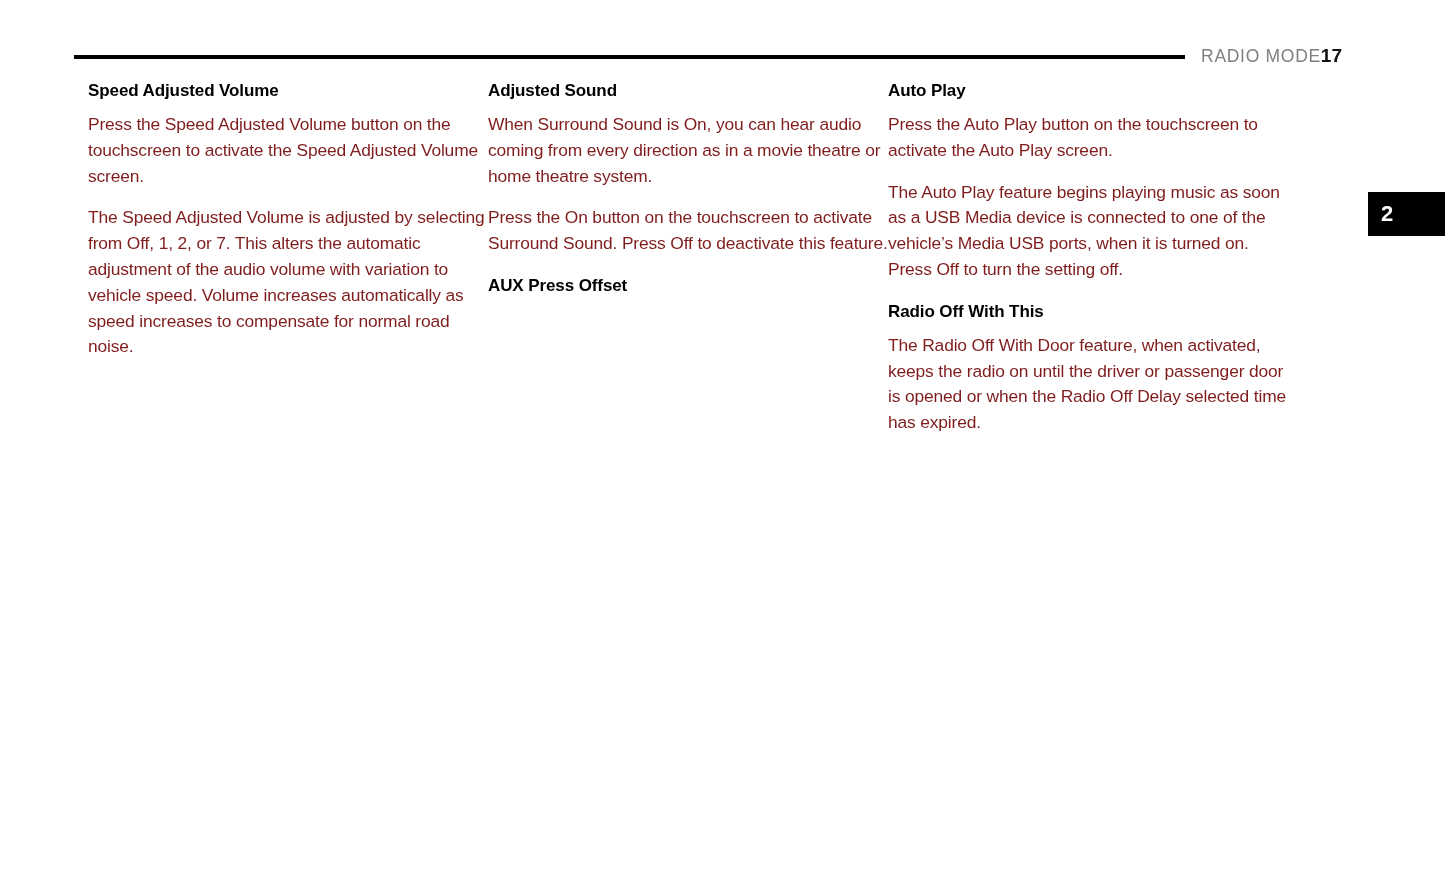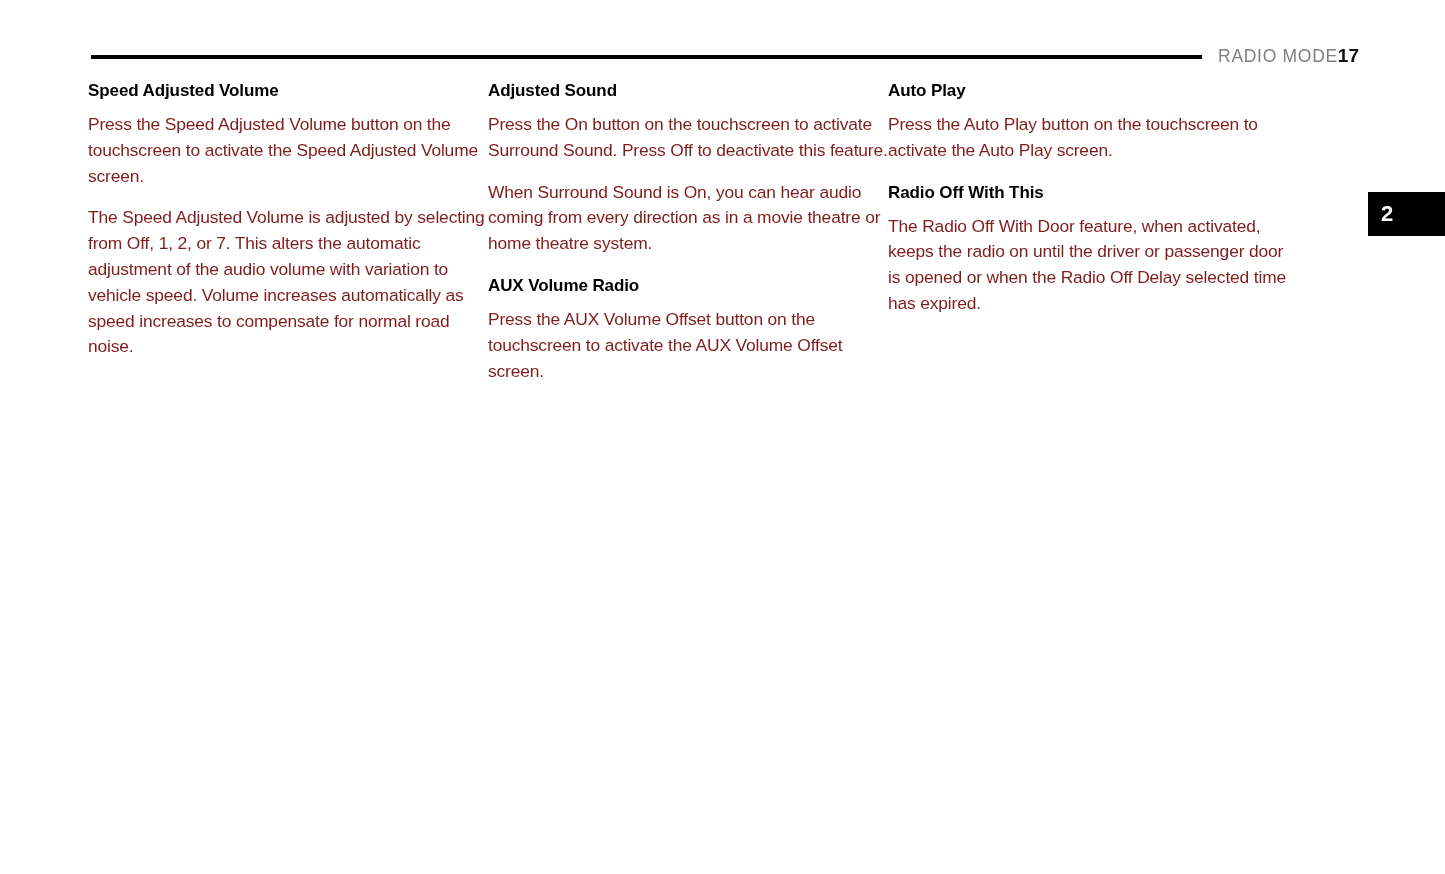--- a/index.html
+++ b/index.html
@@ -16,21 +16,21 @@
     position: relative;
     width: 1445px;
     height: 874px;
     overflow: hidden;
     background: #ffffff;
   }
 
   
   .header {
     position: absolute;
-    left: 91px;
+    left: 74px;
     top: 34px;
     width: 1268px;
     height: 34px;
     display: flex;
     align-items: center;
   }
   .header-rule {
     flex: 1 1 auto;
     height: 4px;
     background: #000000;
@@ -125,26 +125,26 @@
   </div>
 
   <div class="columns">
     <div class="column">
         <h2 class="section-heading">Speed Adjusted Volume</h2>
         <p class="body-text">Press the Speed Adjusted Volume button on the touchscreen to activate the Speed Adjusted Volume screen.</p>
         <p class="body-text">The Speed Adjusted Volume is adjusted by selecting from Off, 1, 2, or 7. This alters the automatic adjustment of the audio volume with variation to vehicle speed. Volume increases automatically as speed increases to compensate for normal road noise.</p>
       </div>
     <div class="column">
         <h2 class="section-heading">Adjusted Sound</h2>
+        <p class="body-text">When Surround Sound is On, you can hear audio coming from every direction as in a movie theatre or home theatre system.</p>
         <p class="body-text">Press the On button on the touchscreen to activate Surround Sound. Press Off to deactivate this feature.</p>
-        <p class="body-text">When Surround Sound is On, you can hear audio coming from every direction as in a movie theatre or home theatre system.</p>
-        <h2 class="section-heading spaced">AUX Volume Radio</h2>
-        <p class="body-text">Press the AUX Volume Offset button on the touchscreen to activate the AUX Volume Offset screen.</p>
+        <h2 class="section-heading spaced">AUX Press Offset</h2>
       </div>
     <div class="column">
         <h2 class="section-heading">Auto Play</h2>
         <p class="body-text">Press the Auto Play button on the touchscreen to activate the Auto Play screen.</p>
+        <p class="body-text">The Auto Play feature begins playing music as soon as a USB Media device is connected to one of the vehicle’s Media USB ports, when it is turned on. Press Off to turn the setting off.</p>
         <h2 class="section-heading spaced">Radio Off With This</h2>
         <p class="body-text">The Radio Off With Door feature, when activated, keeps the radio on until the driver or passenger door is opened or when the Radio Off Delay selected time has expired.</p>
       </div>
   </div>
 
 </div>
 
 </body></html>

